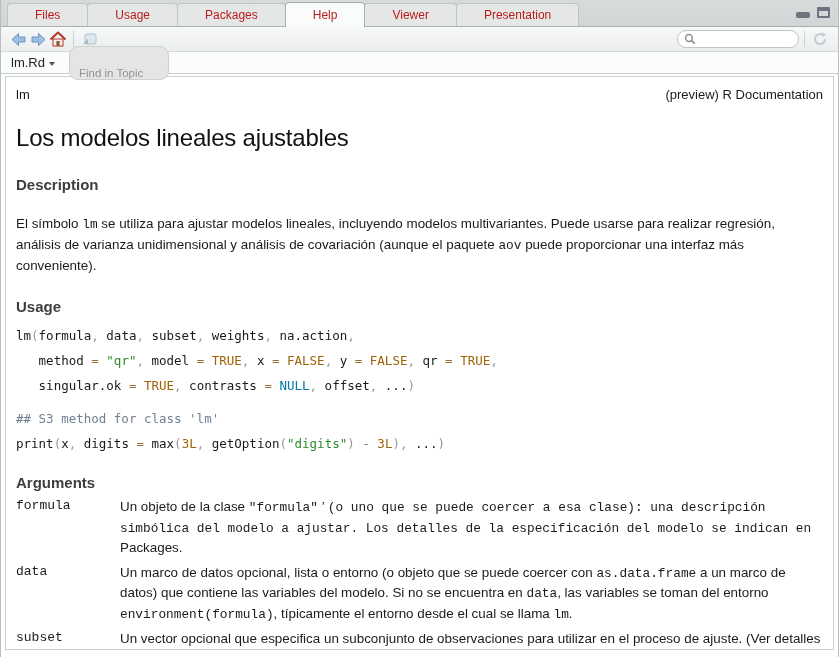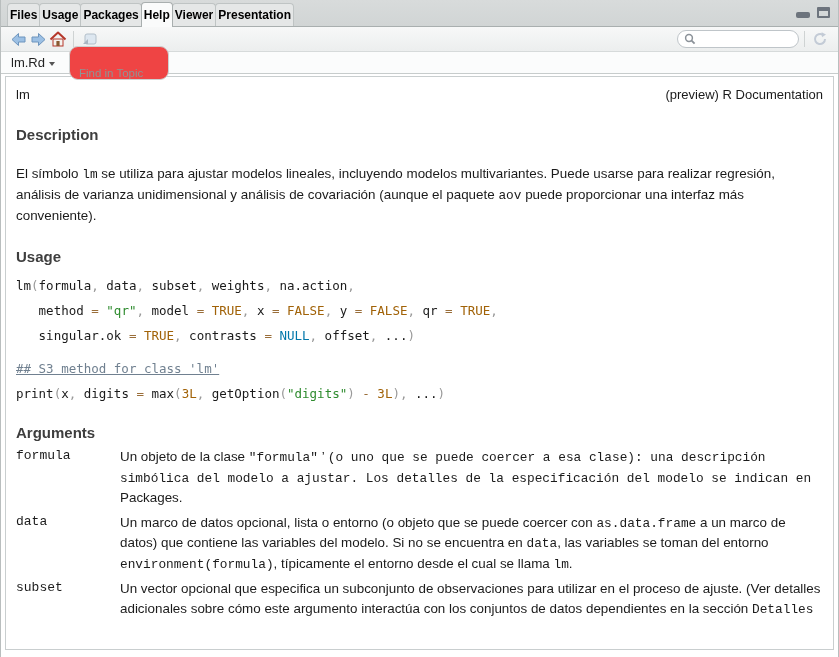--- a/index.html
+++ b/index.html
@@ -3,42 +3,42 @@
 <meta charset="utf-8">
 <style>
   * { box-sizing: border-box; margin: 0; padding: 0; }
   html,body { width: 839px; height: 657px; }
   body { font-family: "Liberation Sans", sans-serif; background:#fff; }
   .pane { width:839px; height:657px; overflow:hidden; background:#fff; border-left:1px solid #b9bebe; border-right:1px solid #b9bebe; }
 
   
   .tabstrip { height:27px; background:linear-gradient(#d8dbdb,#d1d5d5); border-bottom:1px solid #a9afaf;
               display:flex; align-items:flex-end; padding:0 0 0 6px; position:relative; }
-  .tab { height:23px; line-height:22px; padding:0 2px; font-size:12px; font-weight:bold; color:#000000;
+  .tab { height:23px; line-height:22px; padding:0 27px; font-size:12px; font-weight:normal; color:#b91c1c;
          background:#e5e7e7; border:1px solid #bfc4c4; border-bottom:none; border-radius:4px 4px 0 0;
          margin-right:-1px; position:relative; cursor:default; }
   .tab.active { background:#fafbfb; border-color:#a9afaf; height:25px; line-height:24px; margin-bottom:-1px; z-index:3; }
   .winctl { position:absolute; right:8px; top:7px; display:flex; gap:7px; align-items:center; }
   .ic-min { width:14px; height:6px; background:#6d747d; border-radius:2px; margin-top:5px; }
   .ic-max { width:13px; height:11px; border:2px solid #6d747d; border-top:4px solid #6d747d; border-radius:1px; }
 
   
   .toolbar { height:25px; background:linear-gradient(#f7f8f8,#eceeee); border-bottom:1px solid #d6dada;
              display:flex; align-items:center; padding:0 8px 0 7px; }
   .tbtn { width:20px; height:19px; display:flex; align-items:center; justify-content:center; }
   .vsep { width:1px; height:16px; background:#cfd3d3; margin:0 5px; }
   .searchbox { margin-left:auto; width:122px; height:18px; background:#fff; border:1px solid #bfc5c9;
                border-radius:9px; display:flex; align-items:center; padding:0 6px; }
   .searchbox input { border:none; outline:none; width:90px; font-size:11px; background:transparent; }
 
   
   .topicbar { height:22px; background:#fbfcfc; border-bottom:1px solid #c7cccc; display:flex; align-items:center; padding:0 10px; }
   .topic { font-size:13px; color:#222; display:flex; align-items:center; gap:4px; cursor:default; }
   .caret { width:0; height:0; border-left:3.5px solid transparent; border-right:3.5px solid transparent; border-top:4px solid #555; margin-top:2px; }
-  .findbox { margin-left:14px; width:100px; height:17px; border:1px solid #ccd1d1; border-radius:9px; background:#ef4444; padding:16px 9px; }
+  .findbox { margin-left:14px; width:100px; height:17px; border:1px solid #ccd1d1; border-radius:9px; background:#e5e5e5; padding:16px 9px; }
   .findbox input { border:none; outline:none; width:100%; font-size:11.5px; background:transparent; color:#333; }
   .findbox input::placeholder { color:#8f9494; }
 
   
   .content { margin:2px 4px 4px 4px; border:1px solid #c9cecf; background:#fff; height:574px; overflow:hidden;
              padding:8px 10px 0 10px; color:#1b1b1b; }
   .meta { display:flex; justify-content:space-between; font-size:13px; margin-top:2px; }
   h1.title { font-size:24px; font-weight:400; color:#111; margin-top:22px; letter-spacing:-0.2px; }
   h3.sect { font-size:15px; font-weight:700; color:#3e3e3e; }
   .h-desc { margin-top:24px; }
@@ -47,21 +47,21 @@
   p.body { font-size:13.4px; line-height:20px; margin-top:21px; }
   .r-m, code { font-family:"Liberation Mono", monospace; font-size:12.8px; }
 
   pre.usage { margin-top:8px; font-family:"DejaVu Sans Mono", monospace; font-size:12.5px; line-height:25px; color:#1a1a1a; }
   .code-block + .code-block { margin-top:8px; }
   .tk-p { color:#999999; }
   .tk-o { color:#9a6e3a; }
   .tk-s { color:#2e8b2e; }
   .tk-b { color:#a16207; }
   .tk-k { color:#0077aa; }
-  .tk-c { color:#708090;text-decoration:underline; }
+  .tk-c { color:#708090; }
 
   .argtable { margin-top:6px; }
   .argrow { display:flex; margin-bottom:5px; }
   .argterm { width:104px; flex:none; font-family:"Liberation Mono", monospace; font-size:13px; padding-top:1px; }
   .argdef { flex:1; font-size:13.4px; line-height:19.5px; }
 
   svg { display:block; }
 </style>
 </head>
 <body>
@@ -145,20 +145,21 @@
       <input placeholder="Find in Topic" style="">
     </div>
   </div>
 
   <div class="content">
     <div class="meta">
       <span>lm</span>
       <span>(preview) R Documentation</span>
     </div>
 
+    <h1 class="title">Los modelos lineales ajustables</h1>
 
     <h3 class="sect h-desc">Description</h3>
     <p class="body" id="desc-p"><span class="r-t">El símbolo </span><span class="r-m">lm</span><span class="r-t"> se utiliza para ajustar modelos lineales, incluyendo modelos multivariantes. Puede usarse para realizar regresión, análisis de varianza unidimensional y análisis de covariación (aunque el paquete </span><span class="r-m">aov</span><span class="r-t"> puede proporcionar una interfaz más conveniente).</span></p>
 
     <h3 class="sect h-usage">Usage</h3>
     <pre class="usage" id="usage-pre"><div class="code-block"><div class="code-line"><span>lm</span><span class="tk-p">(</span><span>formula</span><span class="tk-p">,</span><span> data</span><span class="tk-p">,</span><span> subset</span><span class="tk-p">,</span><span> weights</span><span class="tk-p">,</span><span> na.action</span><span class="tk-p">,</span></div><div class="code-line"><span>   method </span><span class="tk-o">=</span><span> </span><span class="tk-s">"qr"</span><span class="tk-p">,</span><span> model </span><span class="tk-o">=</span><span> </span><span class="tk-b">TRUE</span><span class="tk-p">,</span><span> x </span><span class="tk-o">=</span><span> </span><span class="tk-b">FALSE</span><span class="tk-p">,</span><span> y </span><span class="tk-o">=</span><span> </span><span class="tk-b">FALSE</span><span class="tk-p">,</span><span> qr </span><span class="tk-o">=</span><span> </span><span class="tk-b">TRUE</span><span class="tk-p">,</span></div><div class="code-line"><span>   singular.ok </span><span class="tk-o">=</span><span> </span><span class="tk-b">TRUE</span><span class="tk-p">,</span><span> contrasts </span><span class="tk-o">=</span><span> </span><span class="tk-k">NULL</span><span class="tk-p">,</span><span> offset</span><span class="tk-p">,</span><span> ...</span><span class="tk-p">)</span></div></div><div class="code-block"><div class="code-line"><span class="tk-c">## S3 method for class 'lm'</span></div><div class="code-line"><span>print</span><span class="tk-p">(</span><span>x</span><span class="tk-p">,</span><span> digits </span><span class="tk-o">=</span><span> max</span><span class="tk-p">(</span><span class="tk-b">3L</span><span class="tk-p">,</span><span> getOption</span><span class="tk-p">(</span><span class="tk-s">"digits"</span><span class="tk-p">)</span><span> </span><span class="tk-o">-</span><span> </span><span class="tk-b">3L</span><span class="tk-p">)</span><span class="tk-p">,</span><span> ...</span><span class="tk-p">)</span></div></div></pre>
 
     <h3 class="sect h-args">Arguments</h3>
     <div class="argtable" id="args">
         <div class="argrow">

